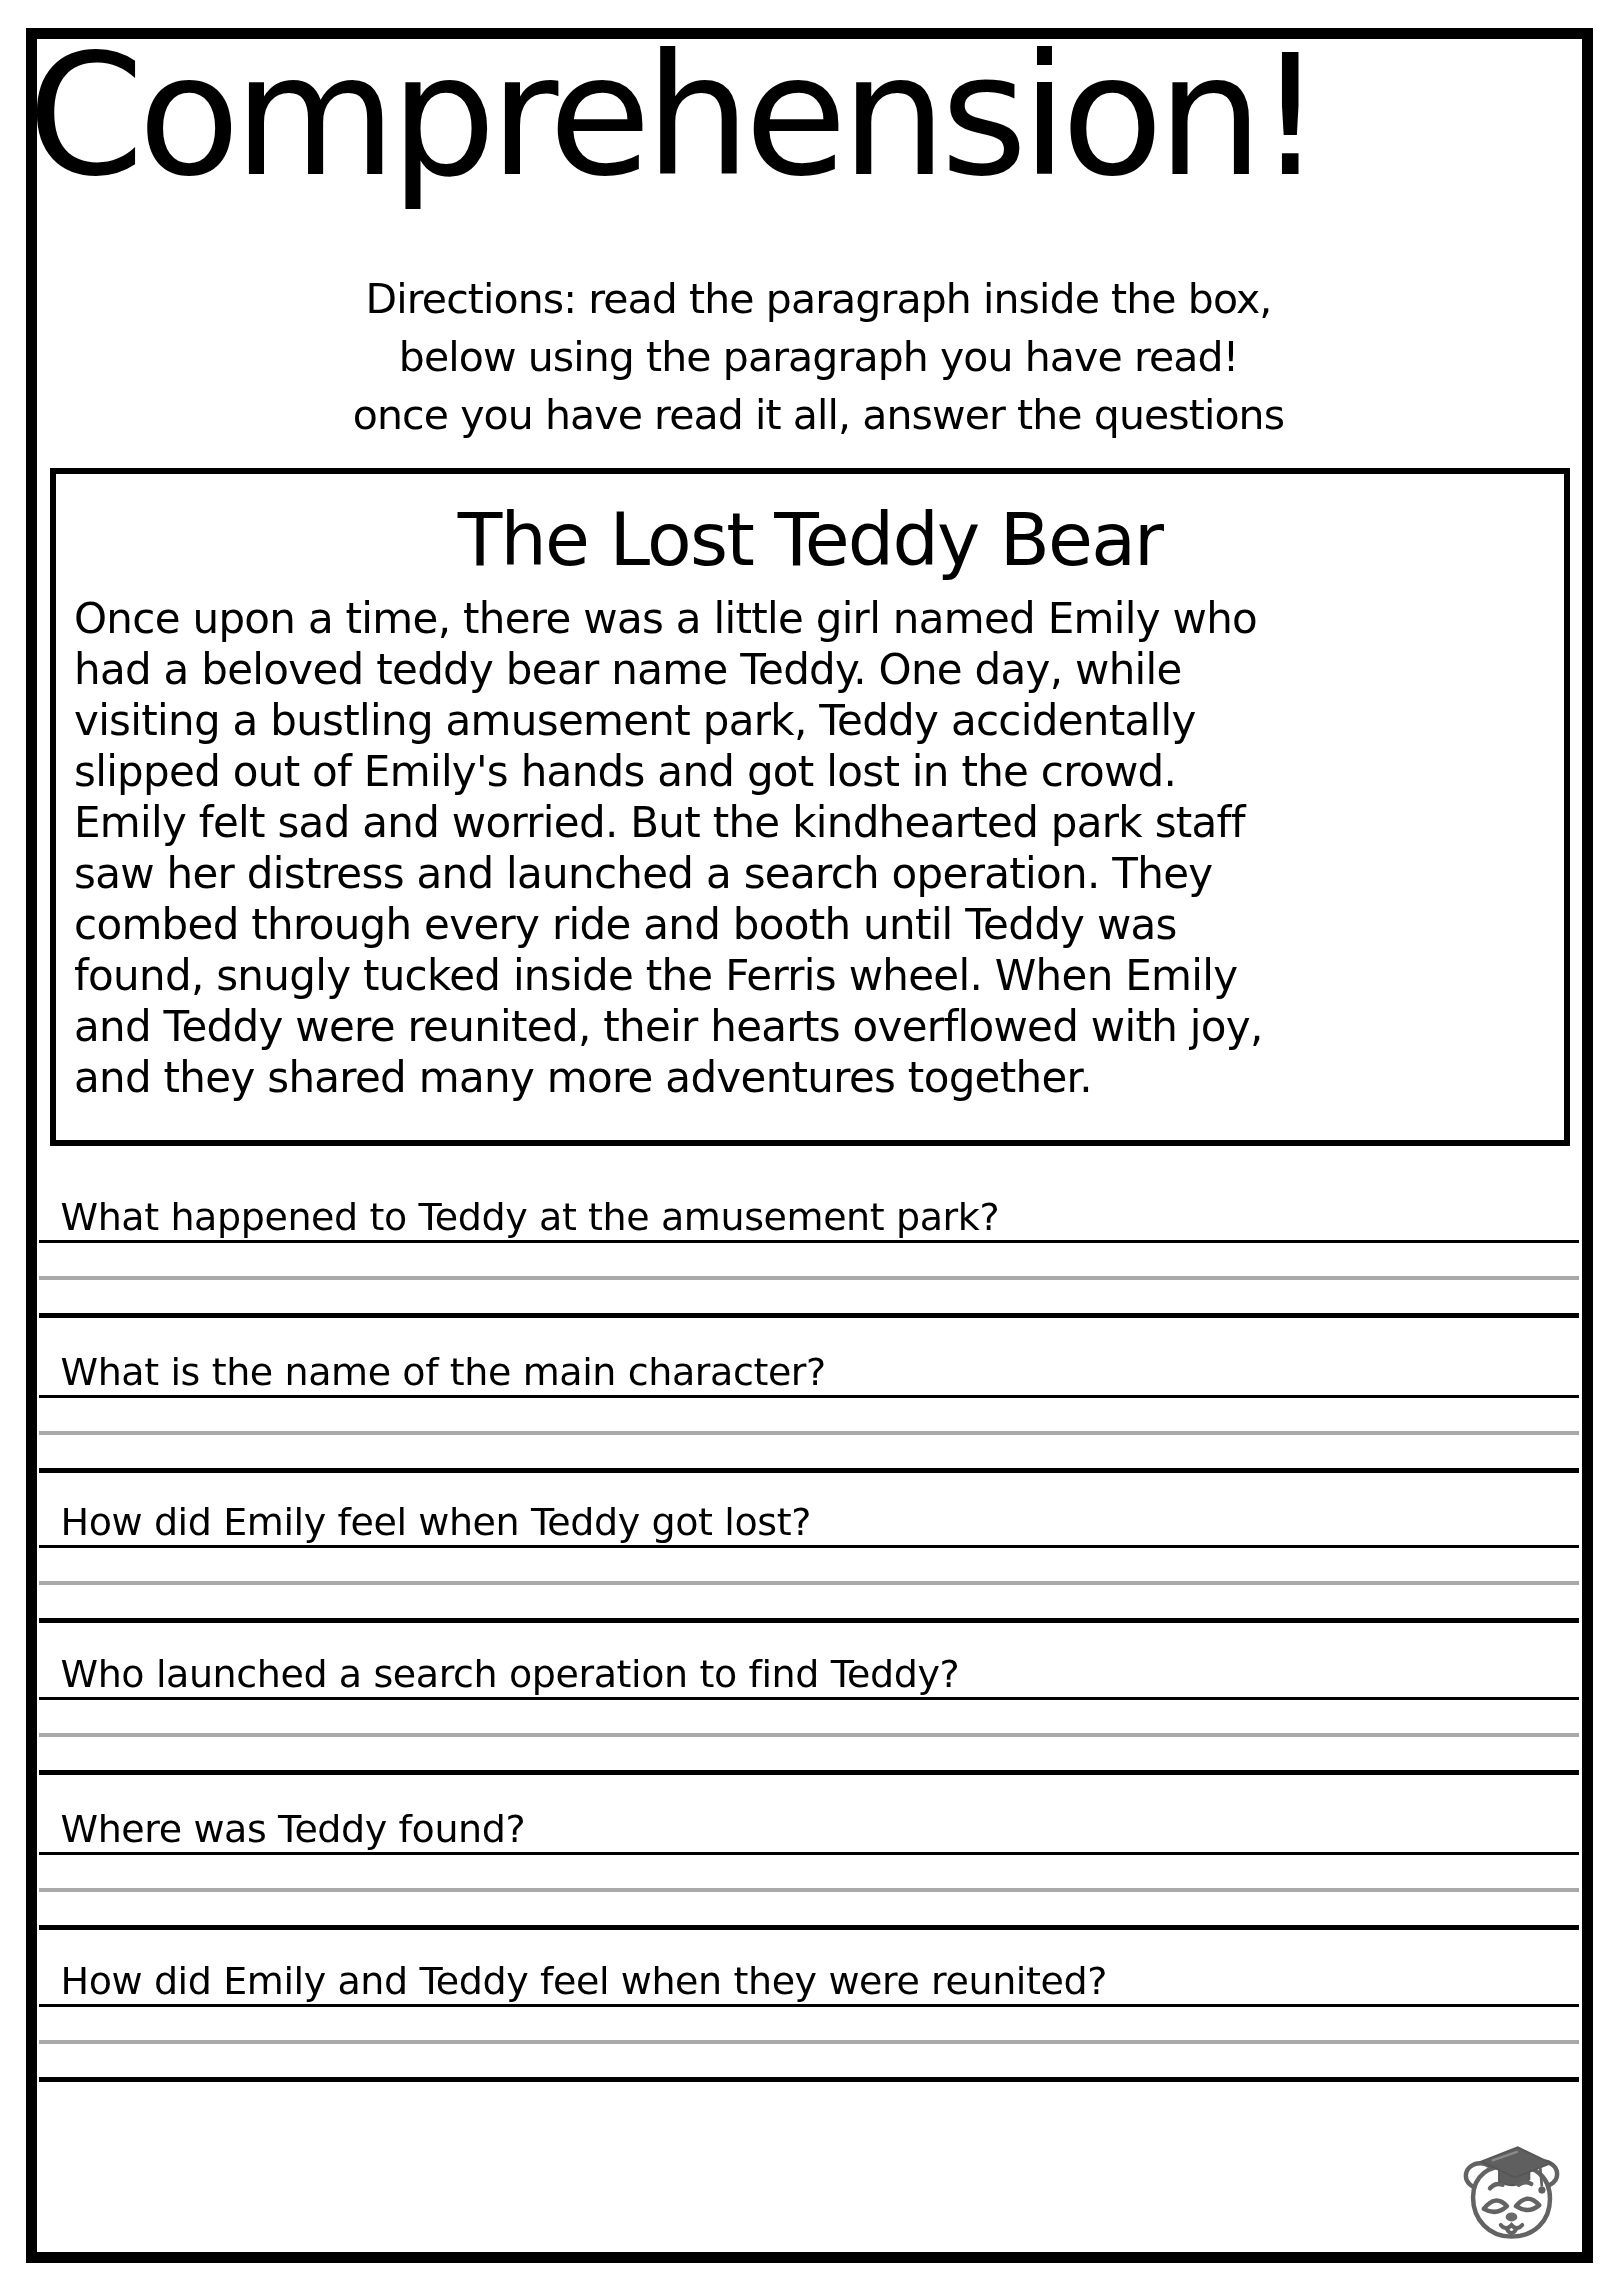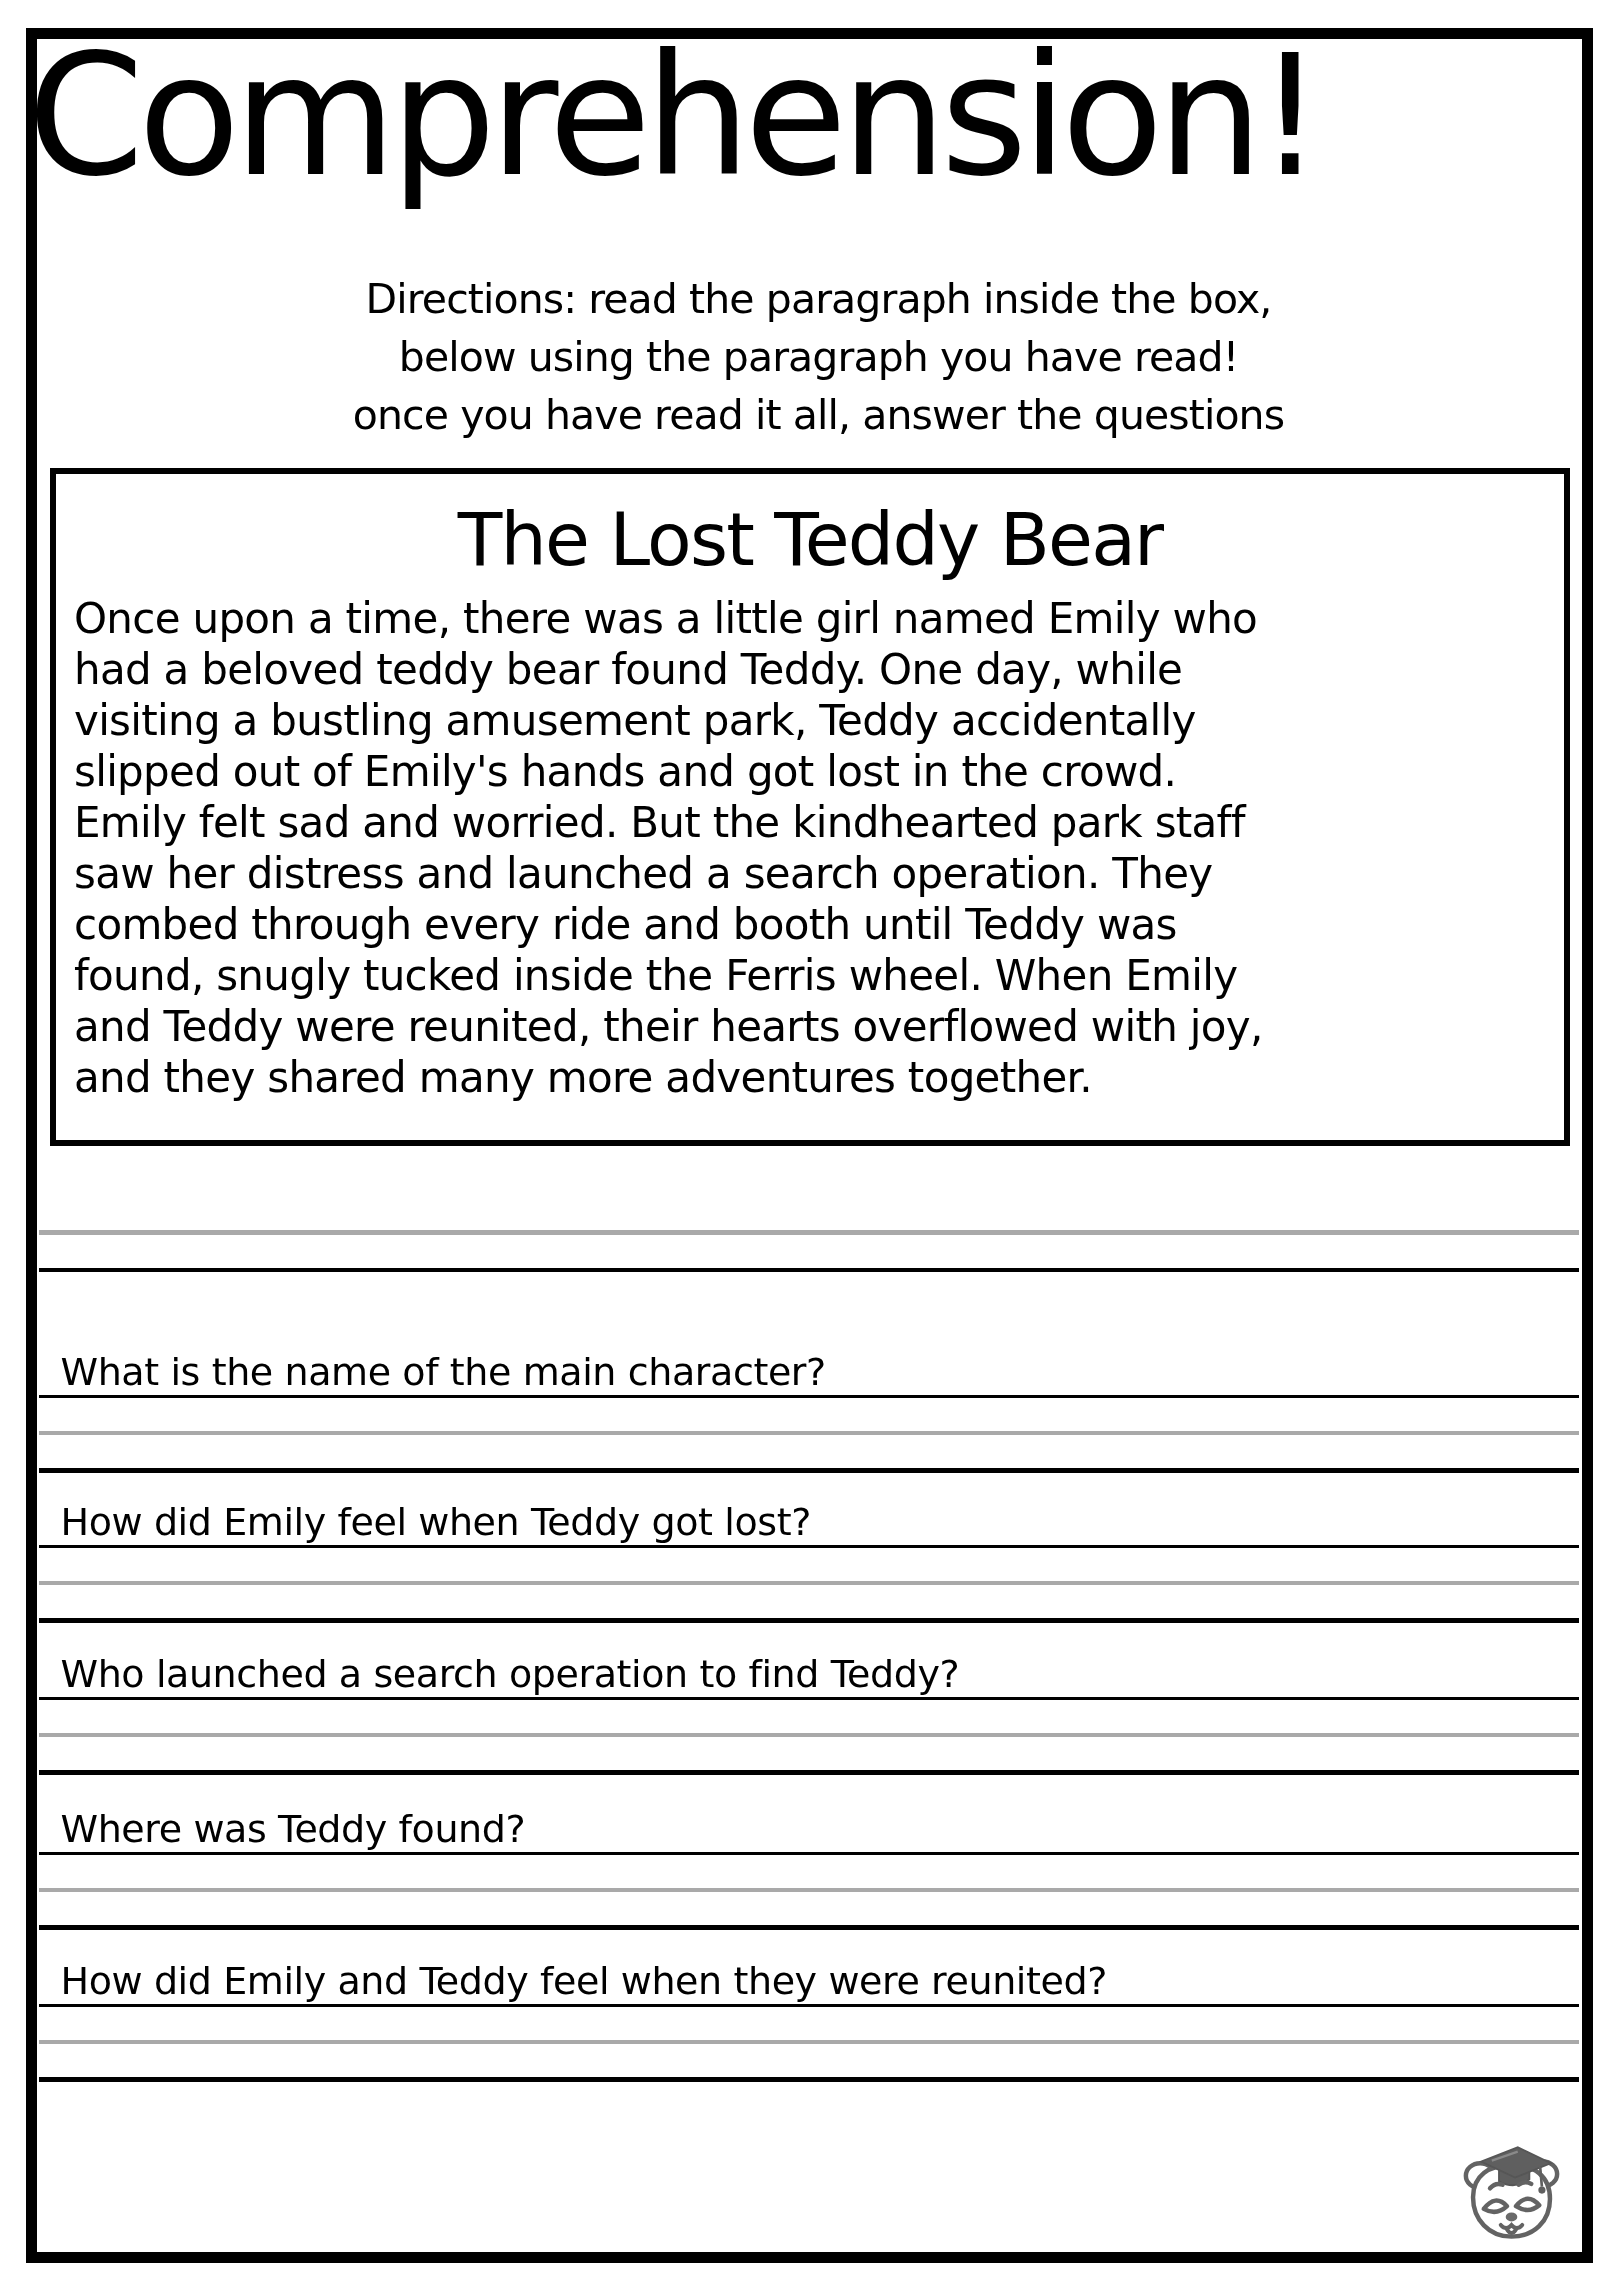--- a/index.html
+++ b/index.html
@@ -76,33 +76,34 @@
 <div class="directions">
   <div>Directions: read the paragraph inside the box,</div>
   <div>below using the paragraph you have read!</div>
   <div>once you have read it all, answer the questions</div>
 </div>
 
 <div class="story-box">
   <div class="story-title">The Lost Teddy Bear</div>
   <div class="story-para">
     <div class="story-line">Once upon a time, there was a little girl named Emily who</div>
-    <div class="story-line">had a beloved teddy bear found Teddy. One day, while</div>
+    <div class="story-line">had a beloved teddy bear name Teddy. One day, while</div>
     <div class="story-line">visiting a bustling amusement park, Teddy accidentally</div>
     <div class="story-line">slipped out of Emily's hands and got lost in the crowd.</div>
     <div class="story-line">Emily felt sad and worried. But the kindhearted park staff</div>
     <div class="story-line">saw her distress and launched a search operation. They</div>
     <div class="story-line">combed through every ride and booth until Teddy was</div>
     <div class="story-line">found, snugly tucked inside the Ferris wheel. When Emily</div>
     <div class="story-line">and Teddy were reunited, their hearts overflowed with joy,</div>
     <div class="story-line">and they shared many more adventures together.</div>
   </div>
 </div>
 
 <div class="qblock" style="top:1197px">
+  <div class="q-text">What happened to Teddy at the amusement park?</div>
   <div class="line-gray"></div>
   <div class="line-black"></div>
 </div>
 
 <div class="qblock" style="top:1352px">
   <div class="q-text">What is the name of the main character?</div>
   <div class="line-gray"></div>
   <div class="line-black"></div>
 </div>
 

